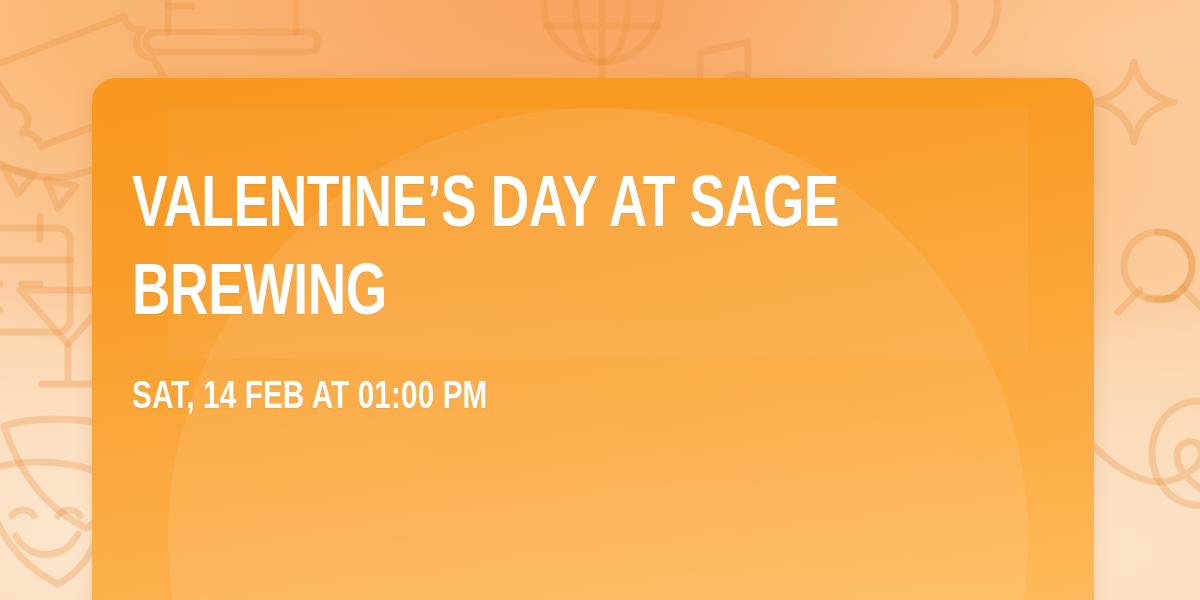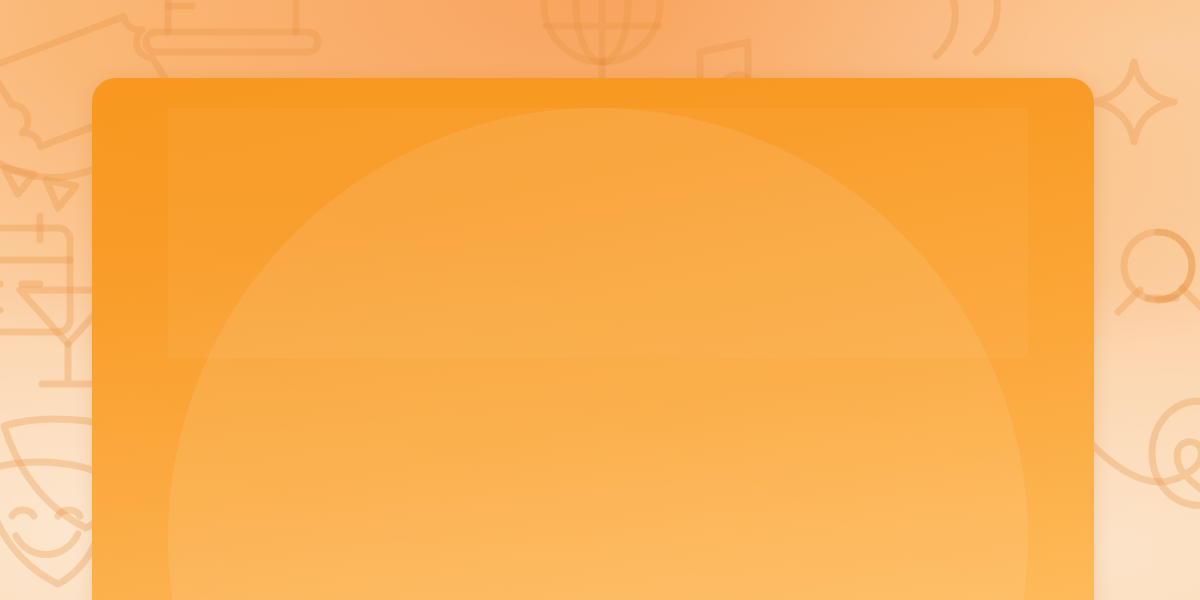--- a/index.html
+++ b/index.html
@@ -206,15 +206,19 @@
       </g>
 
     </svg>
   </div>
 
   <div id="event-card">
     <div class="card-rect"></div>
     <div class="card-blob"></div>
     <div class="card-sheen"></div>
 
+    <div class="card-content">
+      <h1 id="event-title">Valentine’s Day at Sage Brewing</h1>
+      <div id="event-datetime">Sat, 14 Feb at 01:00 PM</div>
+    </div>
   </div>
 
 </div>
 
 </body></html>

